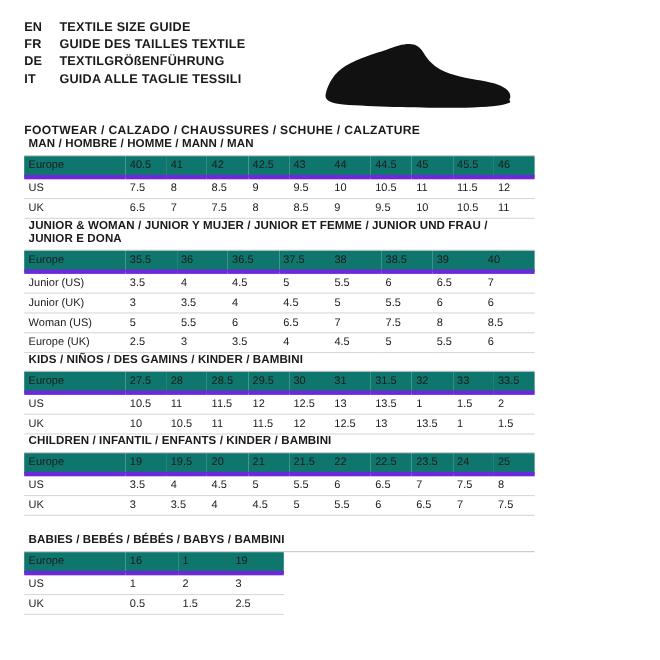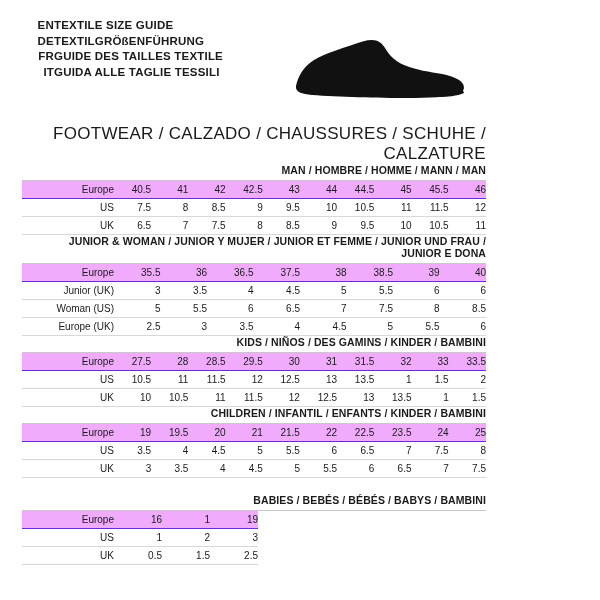--- a/index.html
+++ b/index.html
@@ -13,21 +13,20 @@
     font-family: "Liberation Sans", sans-serif;
     color: #1a1a1a;
     overflow: hidden;
   }
   .page {
     position: relative;
     width: 508px;
     height: 600px;
     box-sizing: border-box;
     padding: 18px 22px 0 22px;
-    text-align: right;
   }
   
   .header {
     display: flex;
     align-items: flex-start;
     justify-content: space-between;
   }
   .langs {
     display: block;
   }
@@ -43,23 +42,23 @@
     flex: 0 0 32px;
   }
   .lang-text {
     white-space: nowrap;
   }
   .shoe-logo {
     margin-top: 14px;
     margin-right: 18px;
   }
   .title-line {
-    margin-top: 16px;
-    font-size: 17px;
-    font-weight: normal;
+    margin-top: 4px;
+    font-size: 11px;
+    font-weight: bold;
     letter-spacing: 0.3px;
   }
   
   .section {
     margin-top: 0;
   }
   .section-title {
     font-size: 10.5px;
     font-weight: bold;
     letter-spacing: 0.1px;
@@ -76,47 +75,47 @@
     width: 236px;
   }
   td {
     height: 17px;
     padding: 0 0 0 4px;
     border-bottom: 1px solid #d8d8d8;
     white-space: nowrap;
     color: #1a1a1a;
   }
   tr.shaded td {
-    background: #f0abfc;
-    border-bottom: 1px solid #6d28d9;
+    background: #0f766e;
+    border-bottom: 4px solid #6d28d9;
   }
   td.rowlabel {
     width: 88px;
   }
   .section.man { }
   .section.babies { margin-top: 16px; }
 </style>
 </head>
 <body>
 
 <div class="page">
 
   <div class="header">
     <div class="langs">
         <div class="lang-row">
           <span class="lang-code">EN</span>
           <span class="lang-text">TEXTILE SIZE GUIDE</span>
         </div>
         <div class="lang-row">
+          <span class="lang-code">FR</span>
+          <span class="lang-text">GUIDE DES TAILLES TEXTILE</span>
+        </div>
+        <div class="lang-row">
           <span class="lang-code">DE</span>
           <span class="lang-text">TEXTILGRÖßENFÜHRUNG</span>
-        </div>
-        <div class="lang-row">
-          <span class="lang-code">FR</span>
-          <span class="lang-text">GUIDE DES TAILLES TEXTILE</span>
         </div>
         <div class="lang-row">
           <span class="lang-code">IT</span>
           <span class="lang-text">GUIDA ALLE TAGLIE TESSILI</span>
         </div>
       </div>
     <div class="shoe-logo">
       <svg width="180" height="72" viewBox="0 0 180 72" xmlns="http://www.w3.org/2000/svg">
         <path fill="#111111" d="M8 54 C10 44 16 34 26 28 C38 21 52 17 64 13 C72 10 78 8 84 8 C90 8 94 11 97 16 C101 23 107 29 116 33 C128 38 142 40 154 42 C164 44 172 47 175 52 C177 56 176 60 170 62 C160 65 140 66 120 66 C90 66 50 65 24 63 C14 62 7 60 8 54 Z"></path>
         <path fill="#111111" d="M150 60 C158 59 168 58 174 56 L176 61 C170 64 158 65 150 65 Z"></path>
@@ -180,20 +179,31 @@
             <tr class="shaded">
               <td class="rowlabel">Europe</td>
               <td>35.5</td>
               <td>36</td>
               <td>36.5</td>
               <td>37.5</td>
               <td>38</td>
               <td>38.5</td>
               <td>39</td>
               <td>40</td>
+            </tr>
+            <tr>
+              <td class="rowlabel">Junior (US)</td>
+              <td>3.5</td>
+              <td>4</td>
+              <td>4.5</td>
+              <td>5</td>
+              <td>5.5</td>
+              <td>6</td>
+              <td>6.5</td>
+              <td>7</td>
             </tr>
             <tr>
               <td class="rowlabel">Junior (UK)</td>
               <td>3</td>
               <td>3.5</td>
               <td>4</td>
               <td>4.5</td>
               <td>5</td>
               <td>5.5</td>
               <td>6</td>

